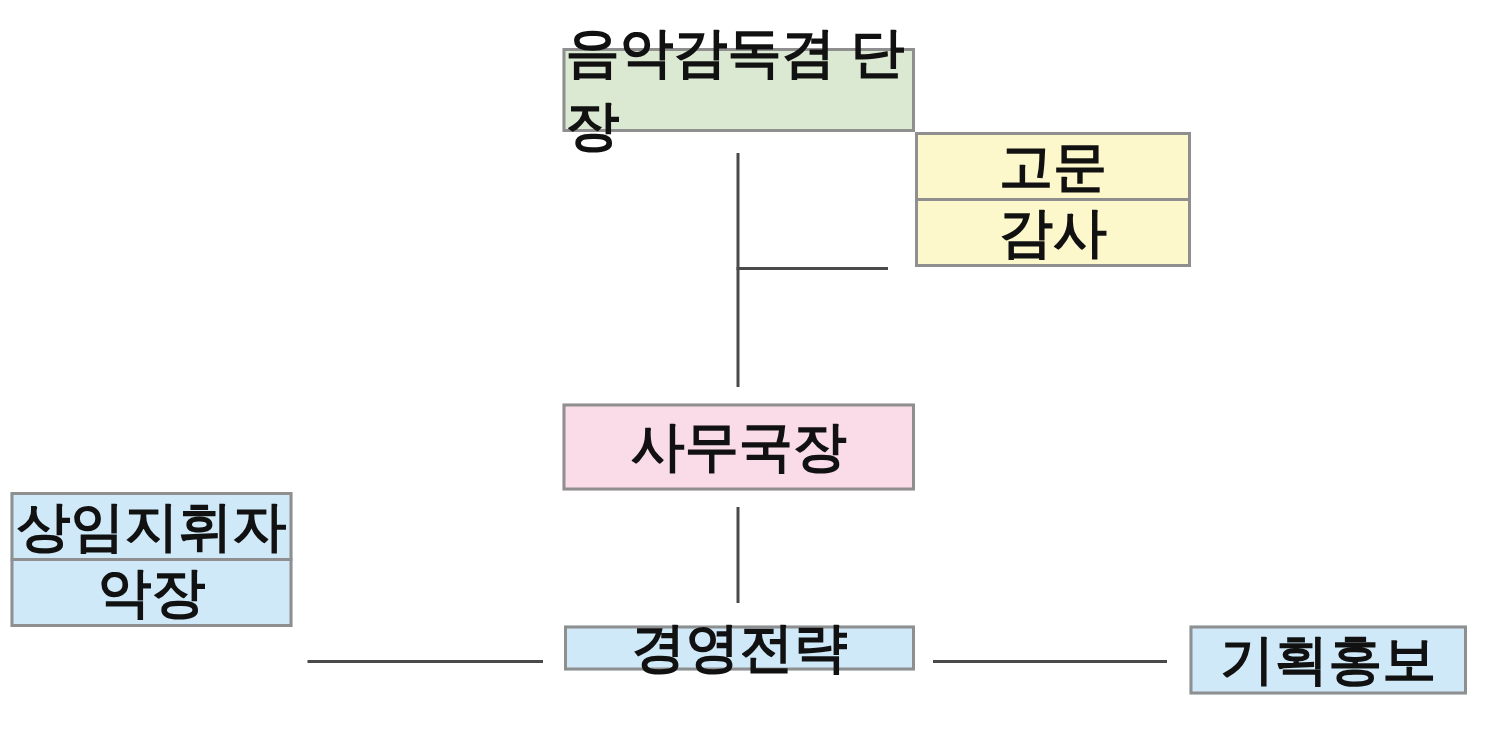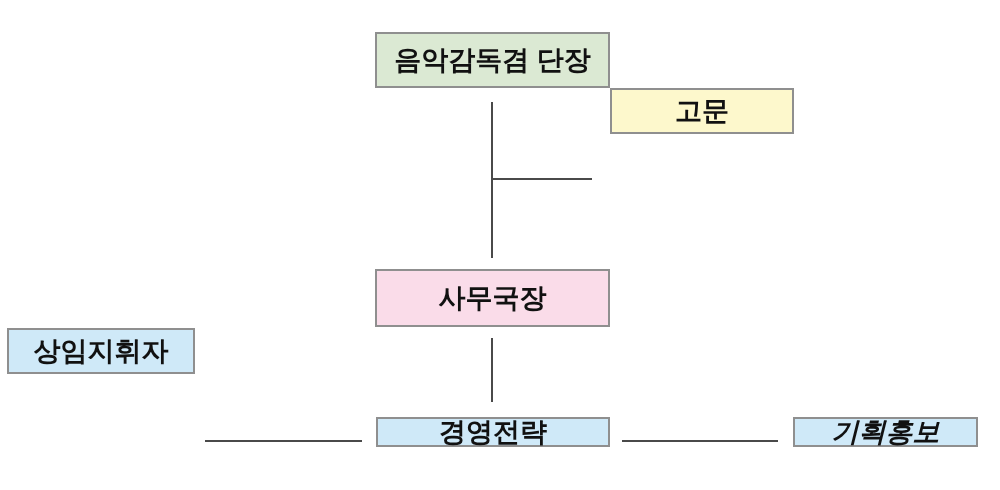--- a/index.html
+++ b/index.html
@@ -22,33 +22,33 @@
     overflow:hidden;
   }
   .box{
     position:absolute;
     box-sizing:border-box;
     border:2px solid var(--border);
     display:flex;
     align-items:center;
     justify-content:center;
     font-weight:bold;
-    font-size:27px;
+    font-size:36px;
     color:var(--text);
     letter-spacing:0px;
   }
   .green{background:var(--green);}
   .yellow{background:var(--yellow);}
   .pink{background:var(--pink);}
   .blue{background:var(--blue);}
 
   .director{left:375px;top:32px;width:235px;height:56px;}
   .secretary{left:375px;top:269px;width:235px;height:58px;text-align:right;}
   .strategy{left:376px;top:417px;width:234px;height:30px;}
-  .pr{left:793px;top:417px;width:185px;height:30px;font-style:italic;}
+  .pr{left:793px;top:417px;width:185px;height:46px;}
 
   .stack{position:absolute;display:flex;flex-direction:column;}
   .stack .box{position:relative;left:0;top:0;}
   .stack .box + .box{margin-top:-2px;}
   .advisory-stack{left:610px;top:88px;}
   .advisory-stack .box{width:184px;height:46px;}
   .left-stack{left:7px;top:328px;}
   .left-stack .box{width:188px;height:46px;}
 
   .connector{position:absolute;background:var(--line);}
@@ -66,29 +66,35 @@
 <div class="canvas">
 
   <div class="box green director">
     <span>음악감독겸 단장</span>
   </div>
 
   <div class="stack advisory-stack">
     <div class="box yellow">
       <span>고문</span>
     </div>
+    <div class="box yellow">
+      <span>감사</span>
+    </div>
   </div>
 
   <div class="box pink secretary">
     <span>사무국장</span>
   </div>
 
   <div class="stack left-stack">
     <div class="box blue">
       <span>상임지휘자</span>
+    </div>
+    <div class="box blue">
+      <span>악장</span>
     </div>
   </div>
 
   <div class="box blue strategy">
     <span>경영전략</span>
   </div>
   <div class="box blue pr">
     <span>기획홍보</span>
   </div>
 

